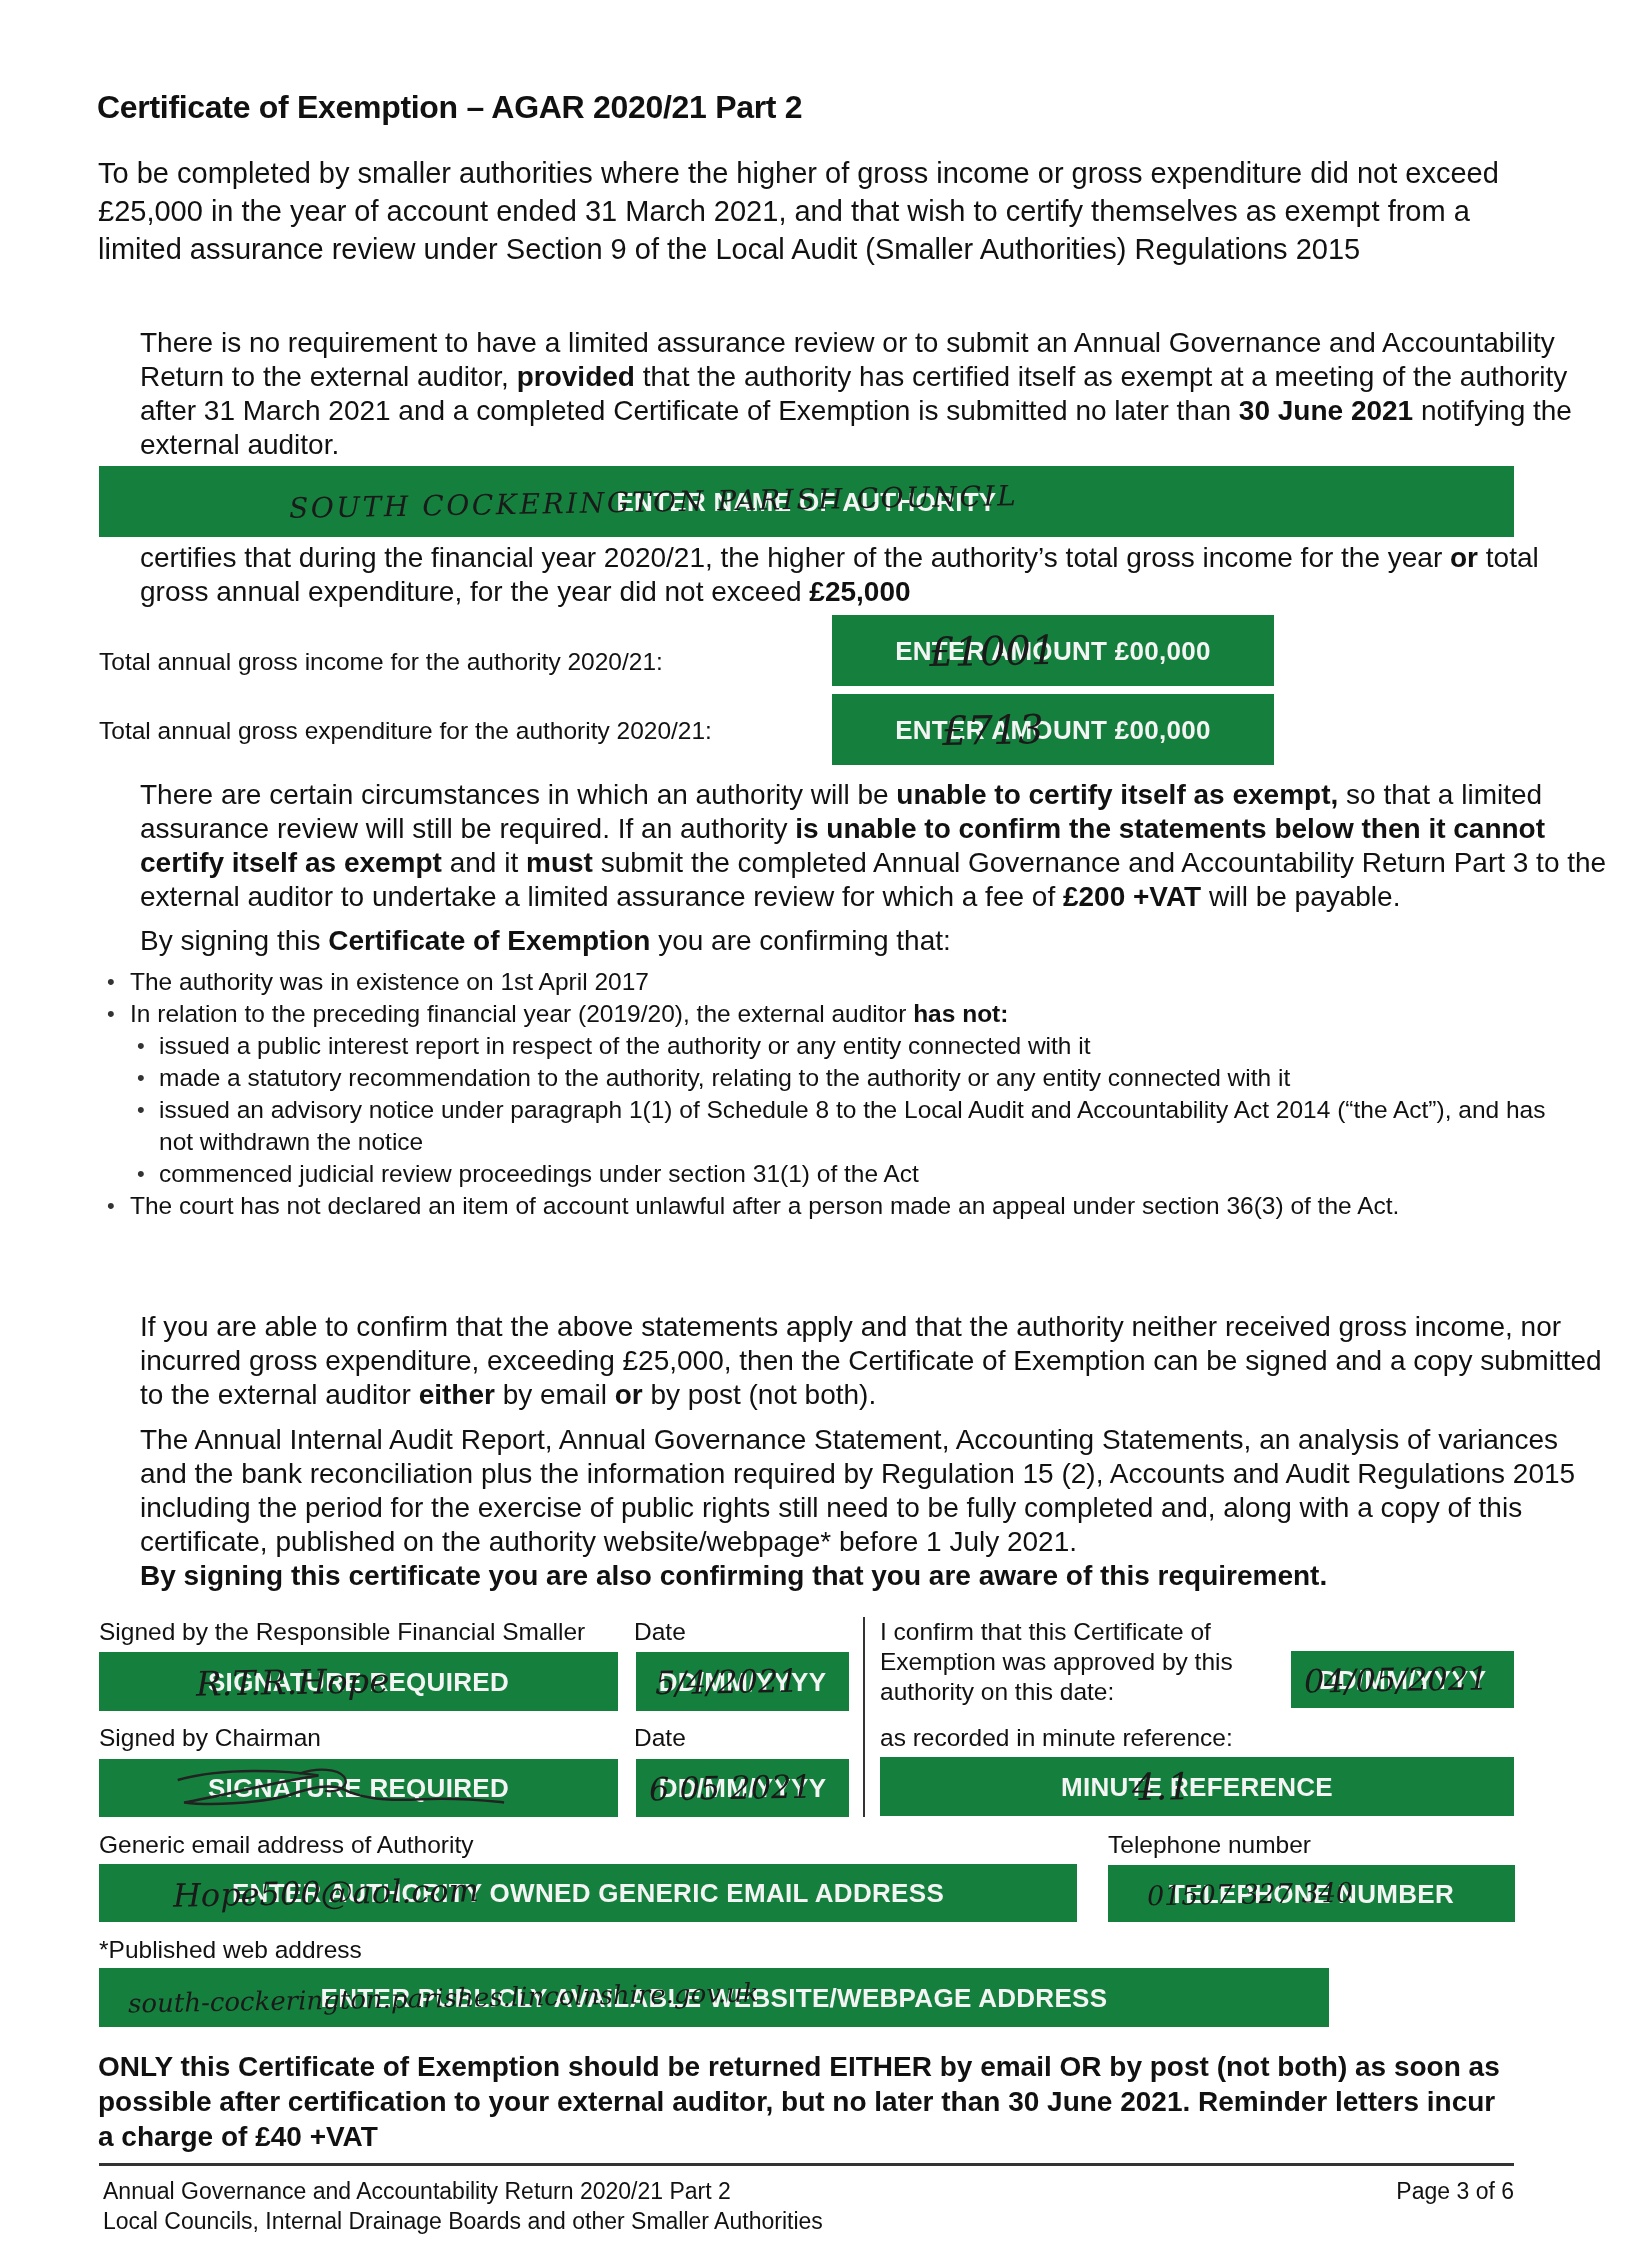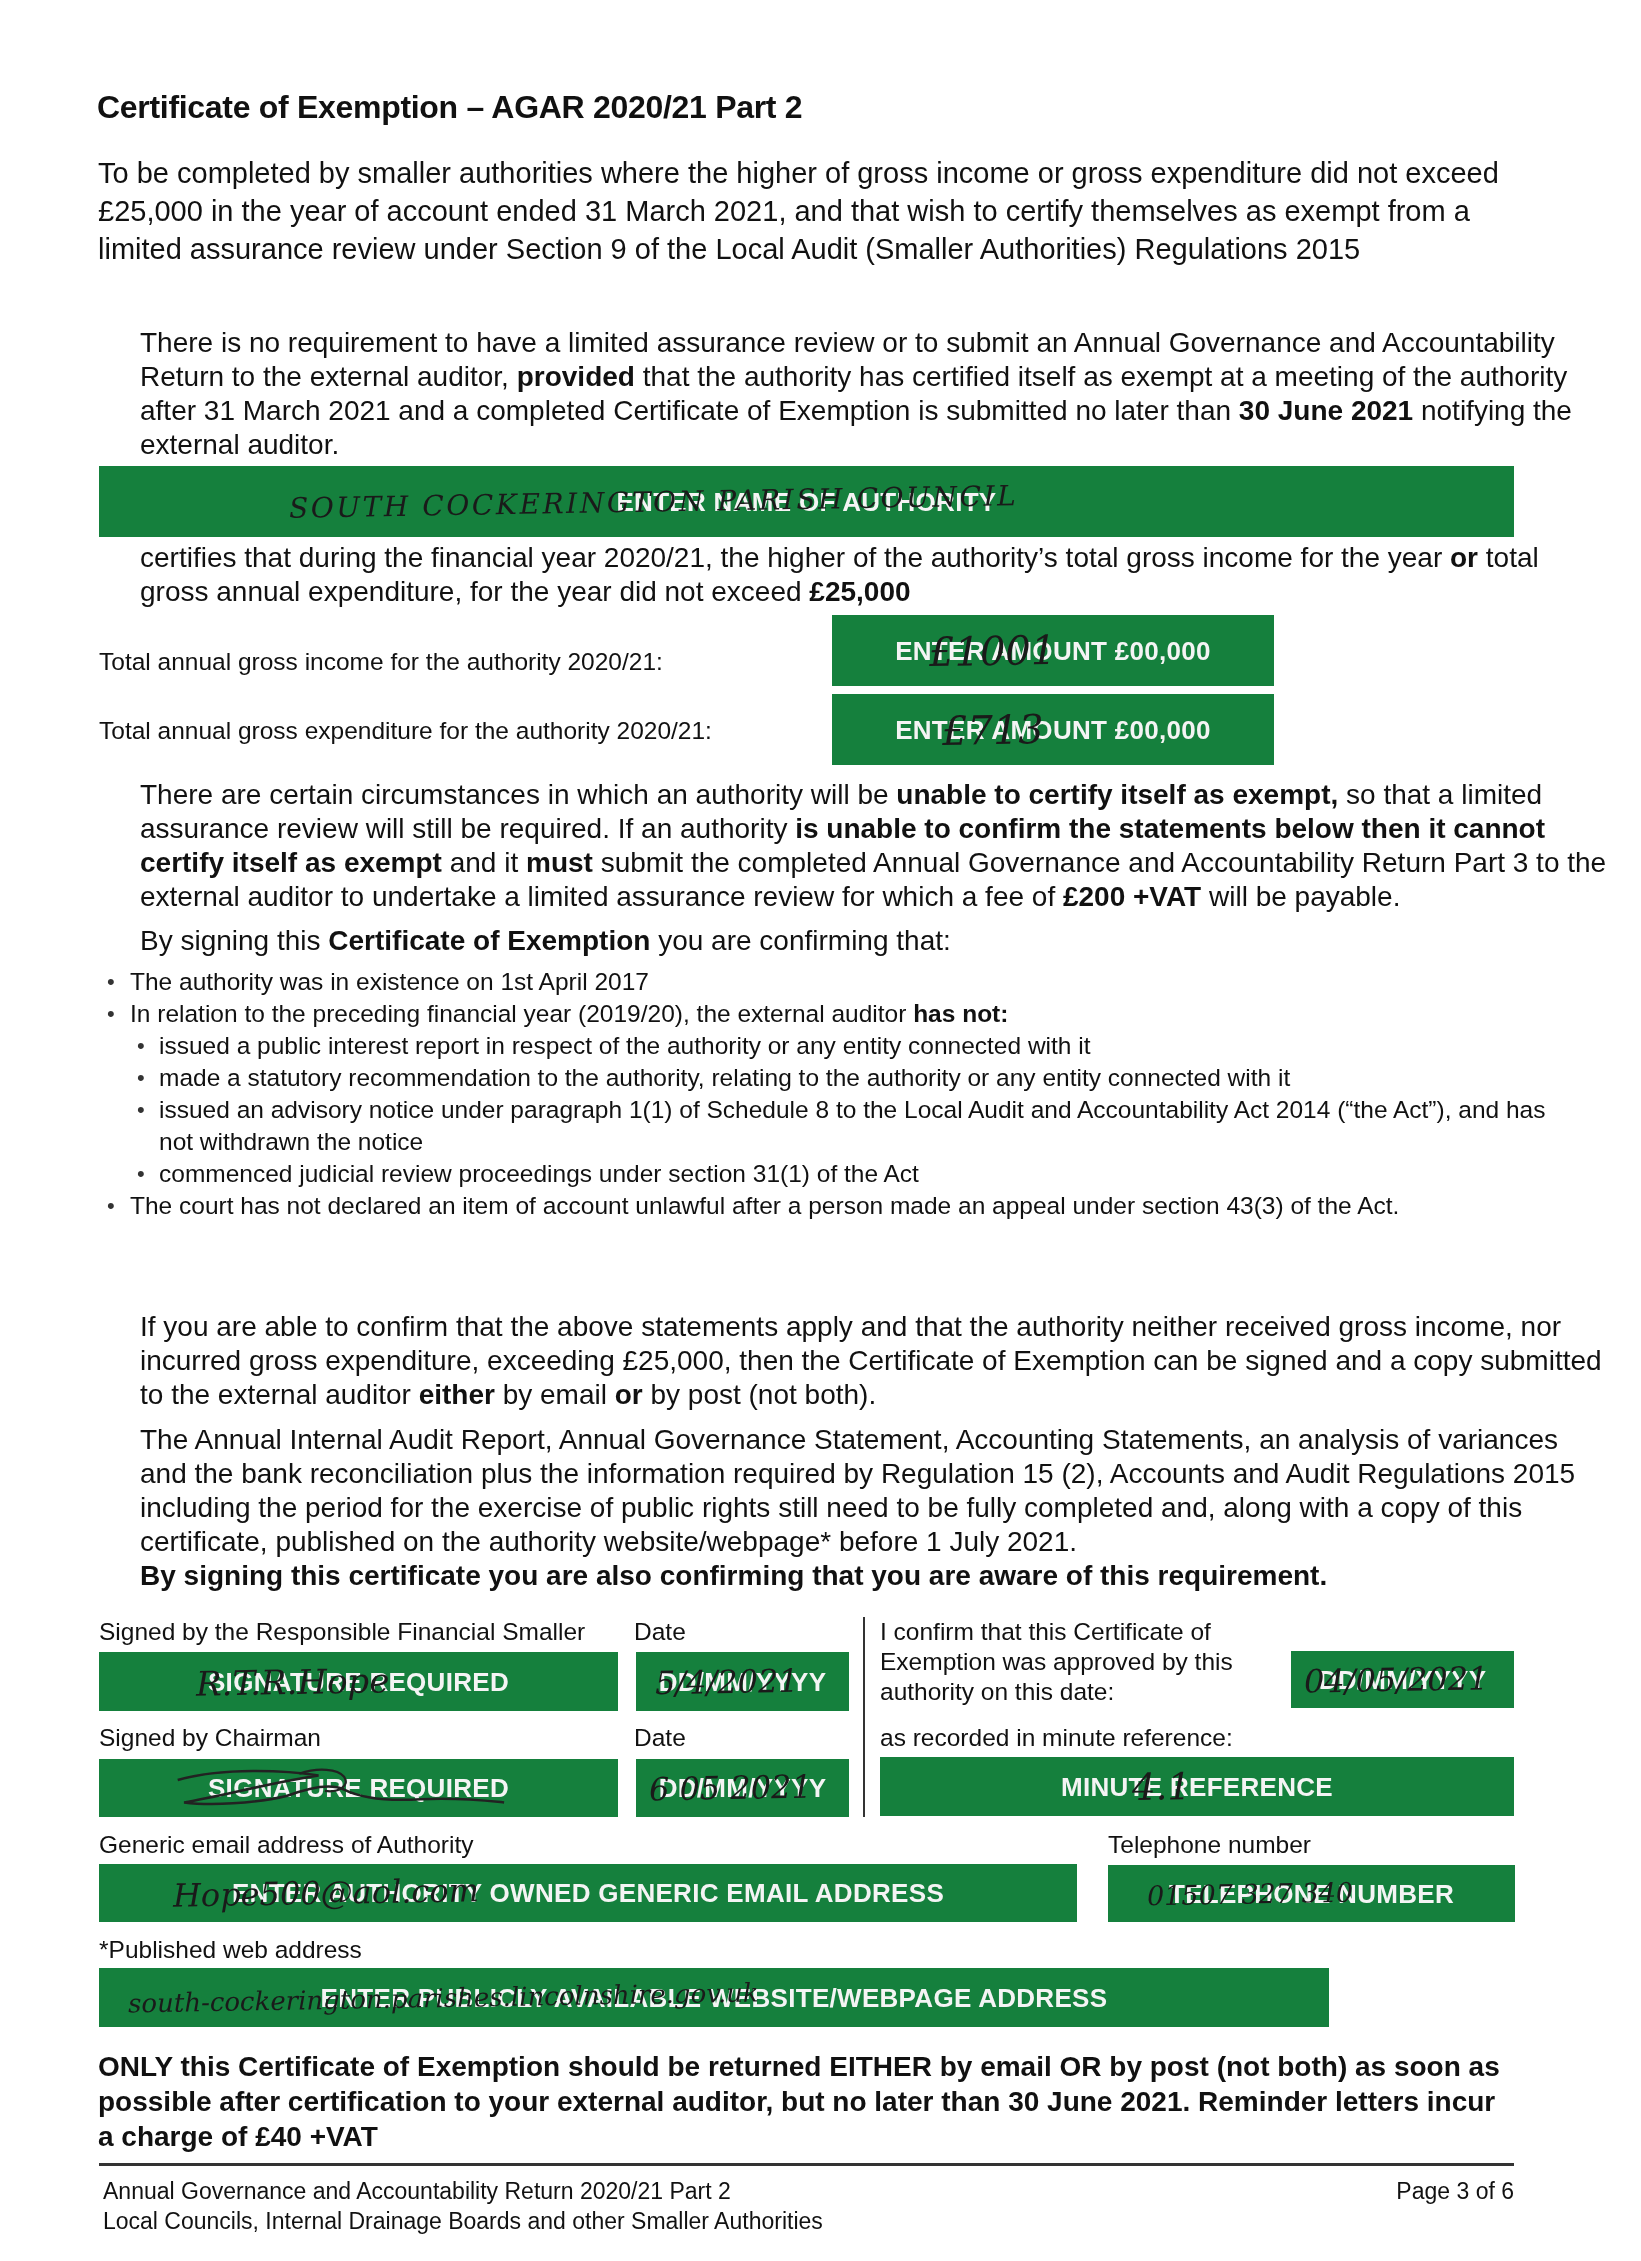--- a/index.html
+++ b/index.html
@@ -77,21 +77,21 @@
   <span>By signing this </span><b>Certificate of Exemption</b><span> you are confirming that:</span>
 </div>
 
 <ul class="bul abs" style="left:98px; top:966px; width:1478px;">
   <li><span>The authority was in existence on 1st April 2017</span></li>
   <li><span>In relation to the preceding financial year (2019/20), the external auditor </span><b>has not:</b></li>
   <li class="sub"><span>issued a public interest report in respect of the authority or any entity connected with it</span></li>
   <li class="sub"><span>made a statutory recommendation to the authority, relating to the authority or any entity connected with it</span></li>
   <li class="sub"><span>issued an advisory notice under paragraph 1(1) of Schedule 8 to the Local Audit and Accountability Act 2014 (“the Act”), and has not withdrawn the notice</span></li>
   <li class="sub"><span>commenced judicial review proceedings under section 31(1) of the Act</span></li>
-  <li><span>The court has not declared an item of account unlawful after a person made an appeal under section 43(3) of the Act.</span></li>
+  <li><span>The court has not declared an item of account unlawful after a person made an appeal under section 36(3) of the Act.</span></li>
 </ul>
 
 <div class="abs para" style="top:1310px;">
   <span>If you are able to confirm that the above statements apply and that the authority neither received gross income, nor incurred gross expenditure, exceeding £25,000, then the Certificate of Exemption can be signed and a copy submitted to the external auditor </span><b>either</b><span> by email </span><b>or</b><span> by post (not both).</span>
 </div>
 
 <div class="abs para" style="top:1423px;">
   <span>The Annual Internal Audit Report, Annual Governance Statement, Accounting Statements, an analysis of variances and the bank reconciliation plus the information required by Regulation 15 (2), Accounts and Audit Regulations 2015 including the period for the exercise of public rights still need to be fully completed and, along with a copy of this certificate, published on the authority website/webpage* before 1 July 2021.</span><br>
   <b>By signing this certificate you are also confirming that you are aware of this requirement.</b>
 </div>

